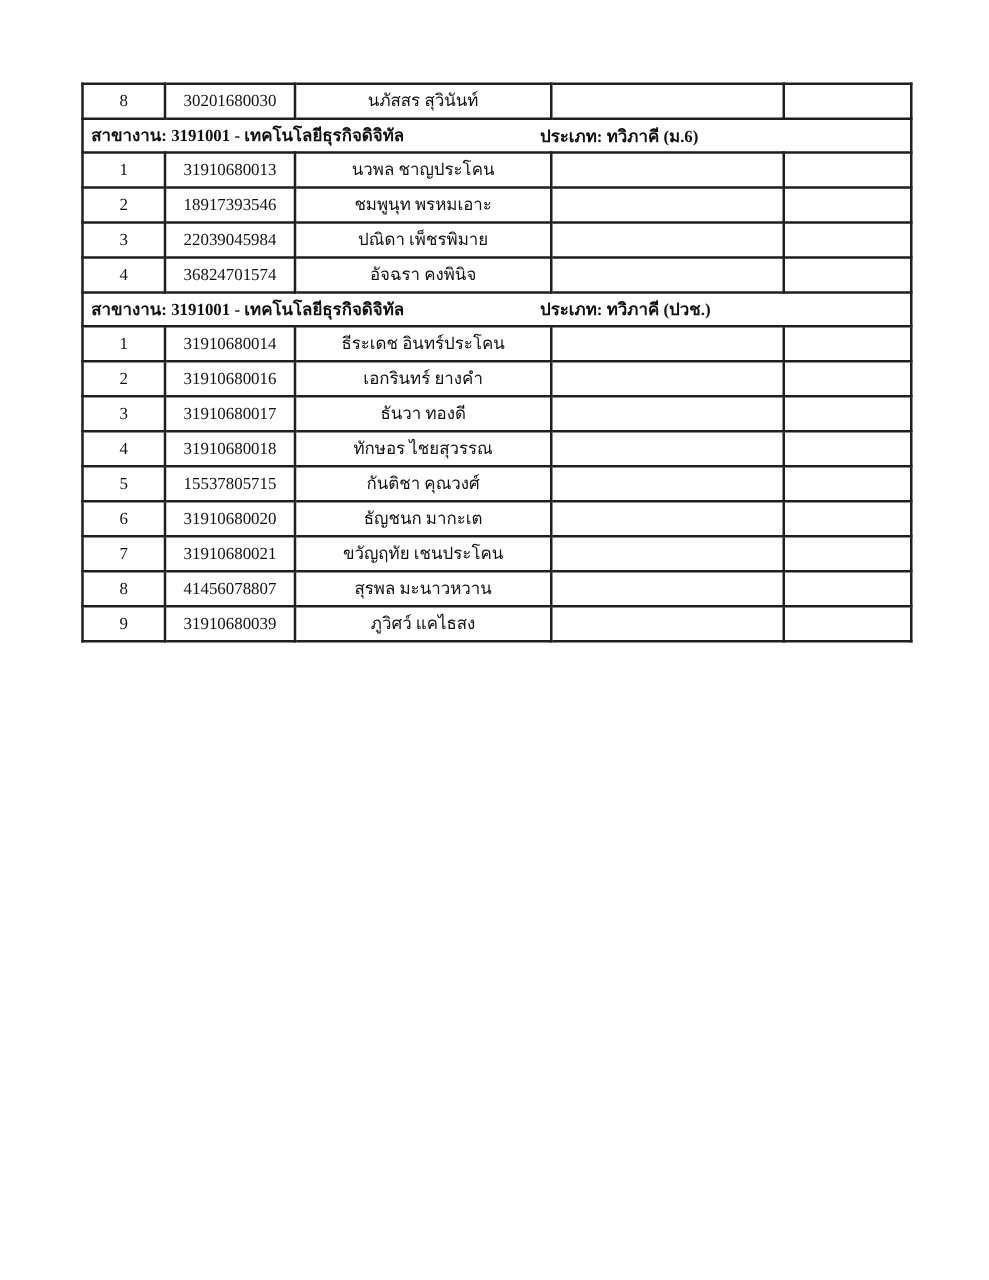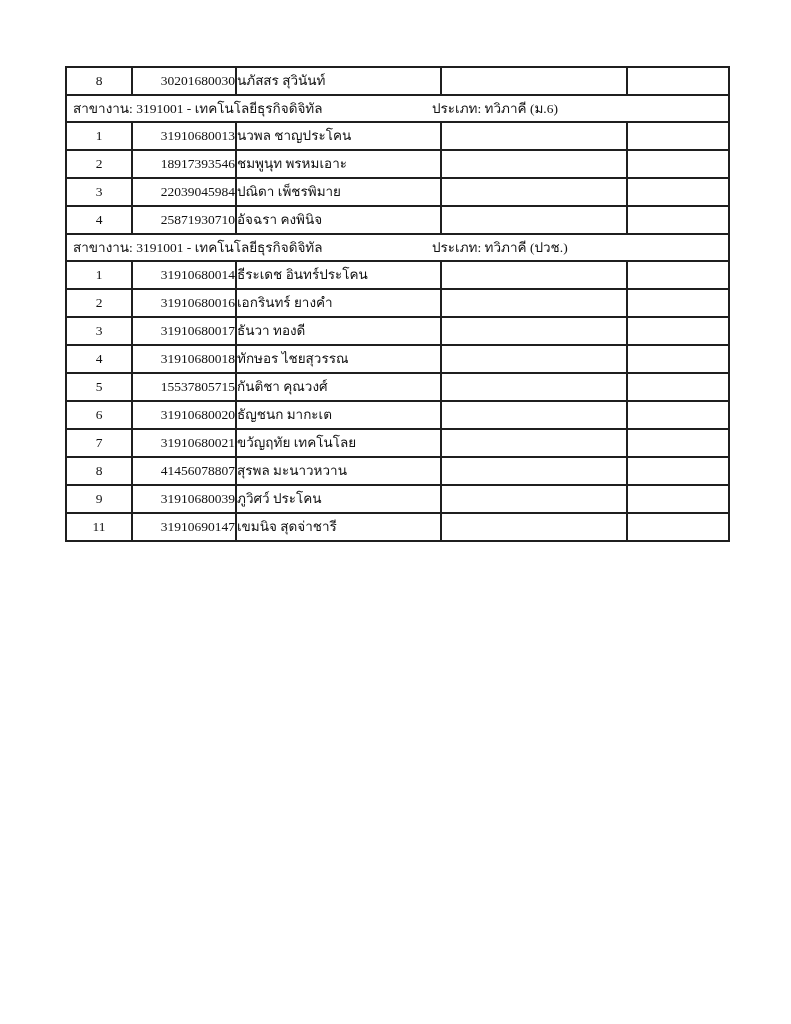--- a/index.html
+++ b/index.html
@@ -38,27 +38,27 @@
     overflow: hidden;
     white-space: nowrap;
   }
   col.c-no    { width: 66px; }
   col.c-id    { width: 104px; }
   col.c-name  { width: 205px; }
   col.c-b1    { width: 186px; }
   col.c-b2    { width: 102px; }
 
   td.cell-no  { text-align: center; font-size: 13px; }
-  td.cell-id  { text-align: right; font-size: 13px; font-family: Liberation Serif, serif; }
-  td.cell-name{ text-align: left; padding-left: 5px; font-size: 14px; }
+  td.cell-id  { text-align: center; font-size: 13px; font-family: Liberation Serif, serif; }
+  td.cell-name{ text-align: center; padding-left: 5px; font-size: 14px; }
 
   tr.section-row td.section-cell {
     height: 25px;
     position: relative;
-    font-weight: normal;
+    font-weight: bold;
     font-size: 13.5px;
     text-align: left;
   }
   .program-label {
     display: inline-block;
     padding-left: 6px;
   }
   .type-label {
     position: absolute;
     left: 365px;
@@ -106,21 +106,21 @@
         </tr>
         <tr class="data-row">
           <td class="cell-no">3</td>
           <td class="cell-id">22039045984</td>
           <td class="cell-name">ปณิดา เพ็ชรพิมาย</td>
           <td class="cell-b1"></td>
           <td class="cell-b2"></td>
         </tr>
         <tr class="data-row">
           <td class="cell-no">4</td>
-          <td class="cell-id">25871930710</td>
+          <td class="cell-id">36824701574</td>
           <td class="cell-name">อัจฉรา คงพินิจ</td>
           <td class="cell-b1"></td>
           <td class="cell-b2"></td>
         </tr>
         <tr class="section-row">
           <td class="section-cell" colspan="5"><span class="program-label">สาขางาน: 3191001 - เทคโนโลยีธุรกิจดิจิทัล</span><span class="type-label">ประเภท: ทวิภาคี (ปวช.)</span></td>
         </tr>
         <tr class="data-row">
           <td class="cell-no">1</td>
           <td class="cell-id">31910680014</td>
@@ -159,40 +159,33 @@
         <tr class="data-row">
           <td class="cell-no">6</td>
           <td class="cell-id">31910680020</td>
           <td class="cell-name">ธัญชนก มากะเต</td>
           <td class="cell-b1"></td>
           <td class="cell-b2"></td>
         </tr>
         <tr class="data-row">
           <td class="cell-no">7</td>
           <td class="cell-id">31910680021</td>
-          <td class="cell-name">ขวัญฤทัย เทคโนโลย</td>
+          <td class="cell-name">ขวัญฤทัย เชนประโคน</td>
           <td class="cell-b1"></td>
           <td class="cell-b2"></td>
         </tr>
         <tr class="data-row">
           <td class="cell-no">8</td>
           <td class="cell-id">41456078807</td>
           <td class="cell-name">สุรพล มะนาวหวาน</td>
           <td class="cell-b1"></td>
           <td class="cell-b2"></td>
         </tr>
         <tr class="data-row">
           <td class="cell-no">9</td>
           <td class="cell-id">31910680039</td>
-          <td class="cell-name">ภูวิศว์ ประโคน</td>
-          <td class="cell-b1"></td>
-          <td class="cell-b2"></td>
-        </tr>
-        <tr class="data-row">
-          <td class="cell-no">11</td>
-          <td class="cell-id">31910690147</td>
-          <td class="cell-name">เขมนิจ สุดจ่าชารี</td>
+          <td class="cell-name">ภูวิศว์ แคไธสง</td>
           <td class="cell-b1"></td>
           <td class="cell-b2"></td>
         </tr>
       </tbody>
   </table>
 </div>
 
 </body></html>

